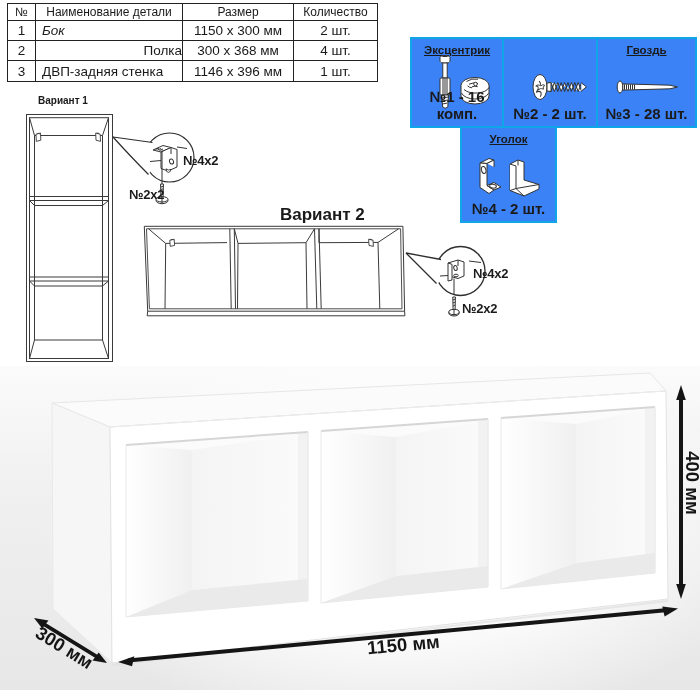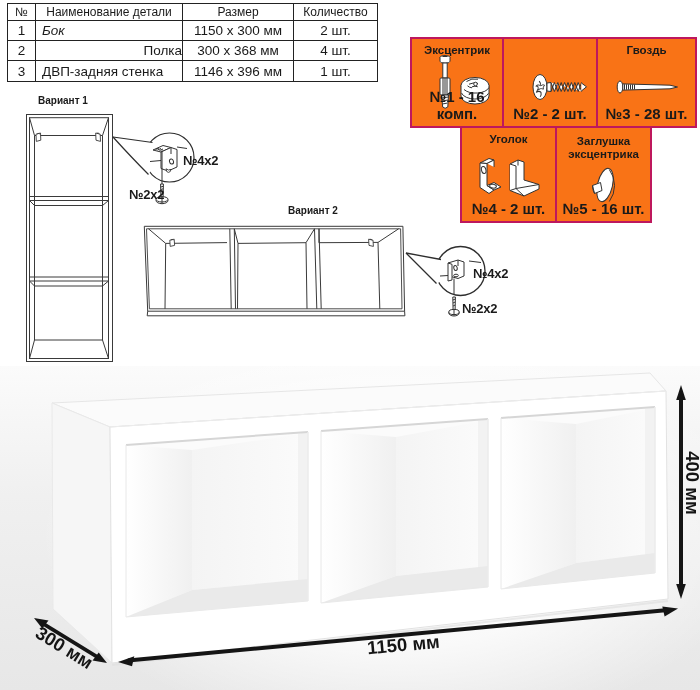--- a/index.html
+++ b/index.html
@@ -3,21 +3,21 @@
 <meta charset="utf-8">
 <style>
   html,body{margin:0;padding:0;background:#fff;}
   #page{position:relative;width:700px;height:690px;background:#fff;overflow:hidden;
         font-family:"Liberation Sans",sans-serif;color:#1a1a1a;}
   .abs{position:absolute;}
   table.parts{border-collapse:collapse;table-layout:fixed;width:370px;}
   table.parts td{border:1px solid #222;padding:0;font-weight:normal;
         white-space:nowrap;overflow:hidden;text-align:center;}
   .b{font-weight:bold;}
-  .cell{position:absolute;border:2px solid #be185d;background:#f97316;box-sizing:border-box;text-align:center;}
+  .cell{position:absolute;border:2px solid #0ea5e9;background:#3b82f6;box-sizing:border-box;text-align:center;text-decoration:underline;}
   .cell .t{font-weight:bold;font-size:11.5px;line-height:13px;margin-top:5px;}
   .cell .n{font-weight:bold;font-size:15px;position:absolute;bottom:4px;left:0;right:0;text-align:center;}
   .lbl{position:absolute;font-weight:bold;font-size:13px;letter-spacing:-0.2px;white-space:nowrap;}
 </style>
 </head>
 <body>
 <div id="page">
 
 <div class="abs" style="left:7px;top:3px;">
 <table class="parts">
@@ -136,33 +136,20 @@
       <path d="M33 10 L41 6 L47 8 L47 26 L62 30.5 L62 35 L47 42 L33 36.5 Z"></path>
       <path d="M33 10 L39 12 L39 34.5 L33 36.5"></path>
       <path d="M39 34.5 L62 30.5"></path>
       <path d="M41 6 L41 11.5"></path>
       <path d="M39 34.5 L47 42" fill="none"></path>
     </g>
   </svg>
   <div class="n">№4 - 2 шт.</div>
 </div>
 
-<div class="cell" style="left:555px;top:126px;width:97px;height:97px;">
-  <div class="t" style="margin-top:7px;">Заглушка<br>эксцентрика</div>
-
-  <svg class="abs" style="left:31px;top:37px;" width="36" height="44" viewBox="0 0 36 44">
-    <g fill="#fff" stroke="#333" stroke-width="1">
-      <ellipse cx="17" cy="20" rx="7.5" ry="17" transform="rotate(13 17 20)"></ellipse>
-      <path d="M21.3 4.5 A 27 27 0 0 1 21.3 36.5" fill="none"></path>
-      <path d="M4.5 20.5 L12.5 17.5 L14 25.5 L6.5 28.5 Q4.2 24.5 4.5 20.5 Z"></path>
-      <path d="M4.5 20.5 L6.5 28.5" fill="none"></path>
-    </g>
-  </svg>
-  <div class="n">№5 - 16 шт.</div>
-</div>
 
 <div class="abs b" style="left:38px;top:95px;font-size:10px;">Вариант 1</div>
 
 <svg class="abs" style="left:20px;top:108px;" width="100" height="260" viewBox="0 0 100 260">
   <g fill="none" stroke="#3a3a3a" stroke-width="1">
     <rect x="6.5" y="6.5" width="86" height="247"></rect>
     <rect x="9.5" y="9.7" width="79" height="240.8"></rect>
     <line x1="14.5" y1="27.5" x2="82.5" y2="27.5"></line>
     <line x1="9.5" y1="9.7" x2="14.5" y2="27.5"></line>
     <line x1="88.5" y1="9.7" x2="82.5" y2="27.5"></line>
@@ -219,21 +206,21 @@
     <ellipse cx="54" cy="82.5" rx="6" ry="3.2" fill="#fff"></ellipse>
     <ellipse cx="54" cy="81.3" rx="6" ry="2.7" fill="#fff"></ellipse>
     <line x1="54" y1="78.5" x2="54" y2="85.5"></line>
   </g>
 </svg>
 
 <div class="lbl" style="left:183px;top:153px;">№4х2</div>
 
 <div class="lbl" style="left:129px;top:187px;">№2х2</div>
 
-<div class="abs b" style="left:244px;top:205px;font-size:10px;padding-left:44px;">Вариант 2</div>
+<div class="abs b" style="left:236px;top:205px;font-size:17px;padding-left:44px;">Вариант 2</div>
 
 <svg class="abs" style="left:135px;top:218px;" width="280" height="105" viewBox="0 0 280 105">
   <g fill="none" stroke="#3a3a3a" stroke-width="1">
 
     <path d="M9.3 8.3 L267.9 8.3 L269.6 93.2 L12.7 93.2 Z"></path>
     <path d="M11.5 10.8 L265.6 10.8 L267 90.8 L14.4 90.8 Z" stroke-width="0.9"></path>
 
     <path d="M12.7 93.2 L12.2 97.8 L269.9 97.8 L269.6 93.2"></path>
 
     <line x1="94.8" y1="10.8" x2="96.2" y2="90.8"></line>

